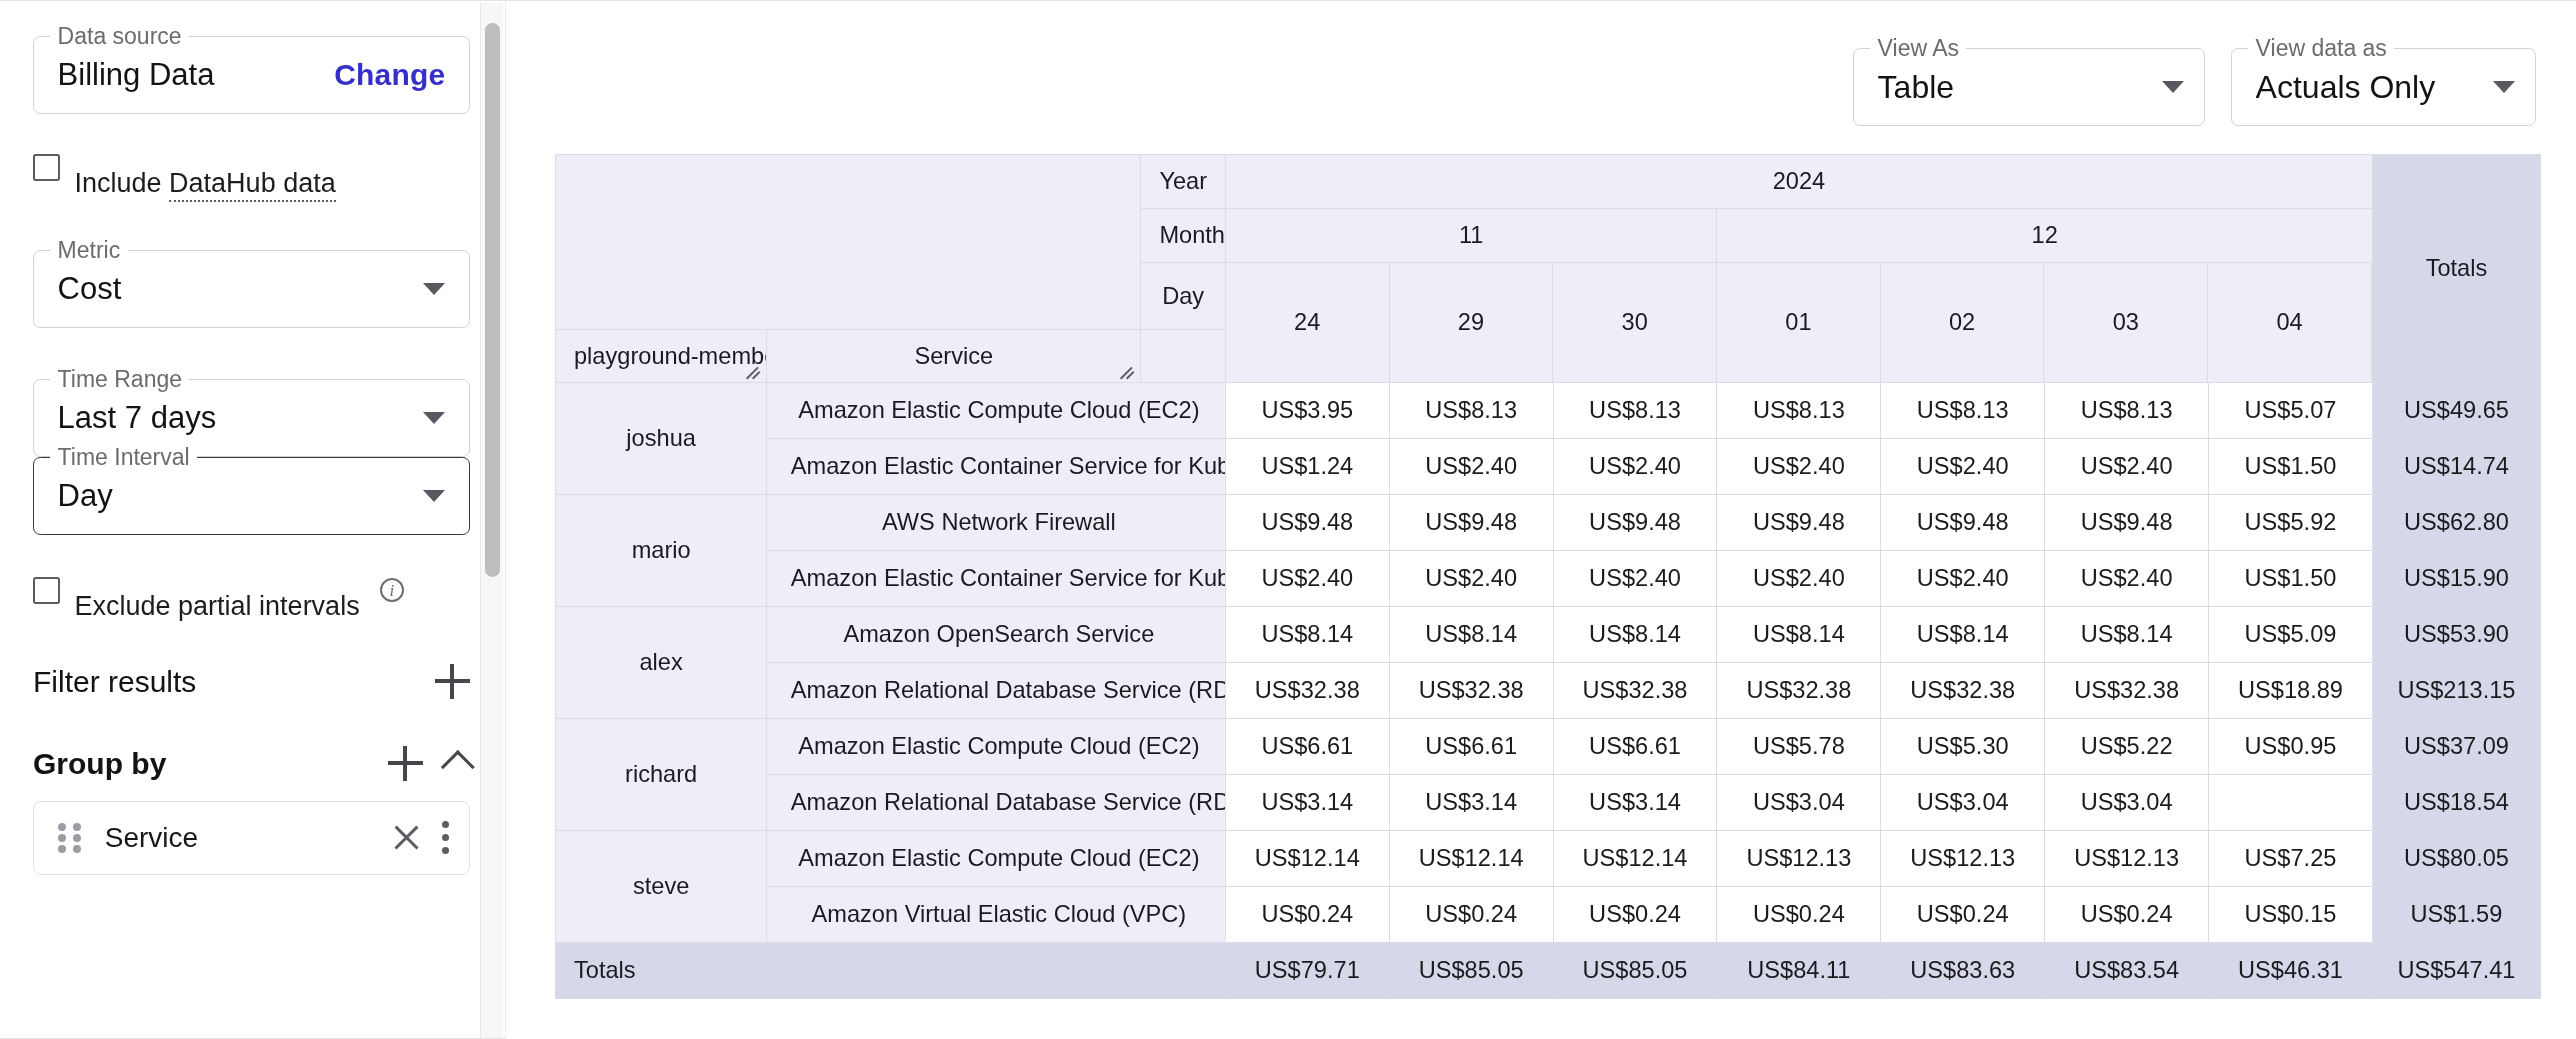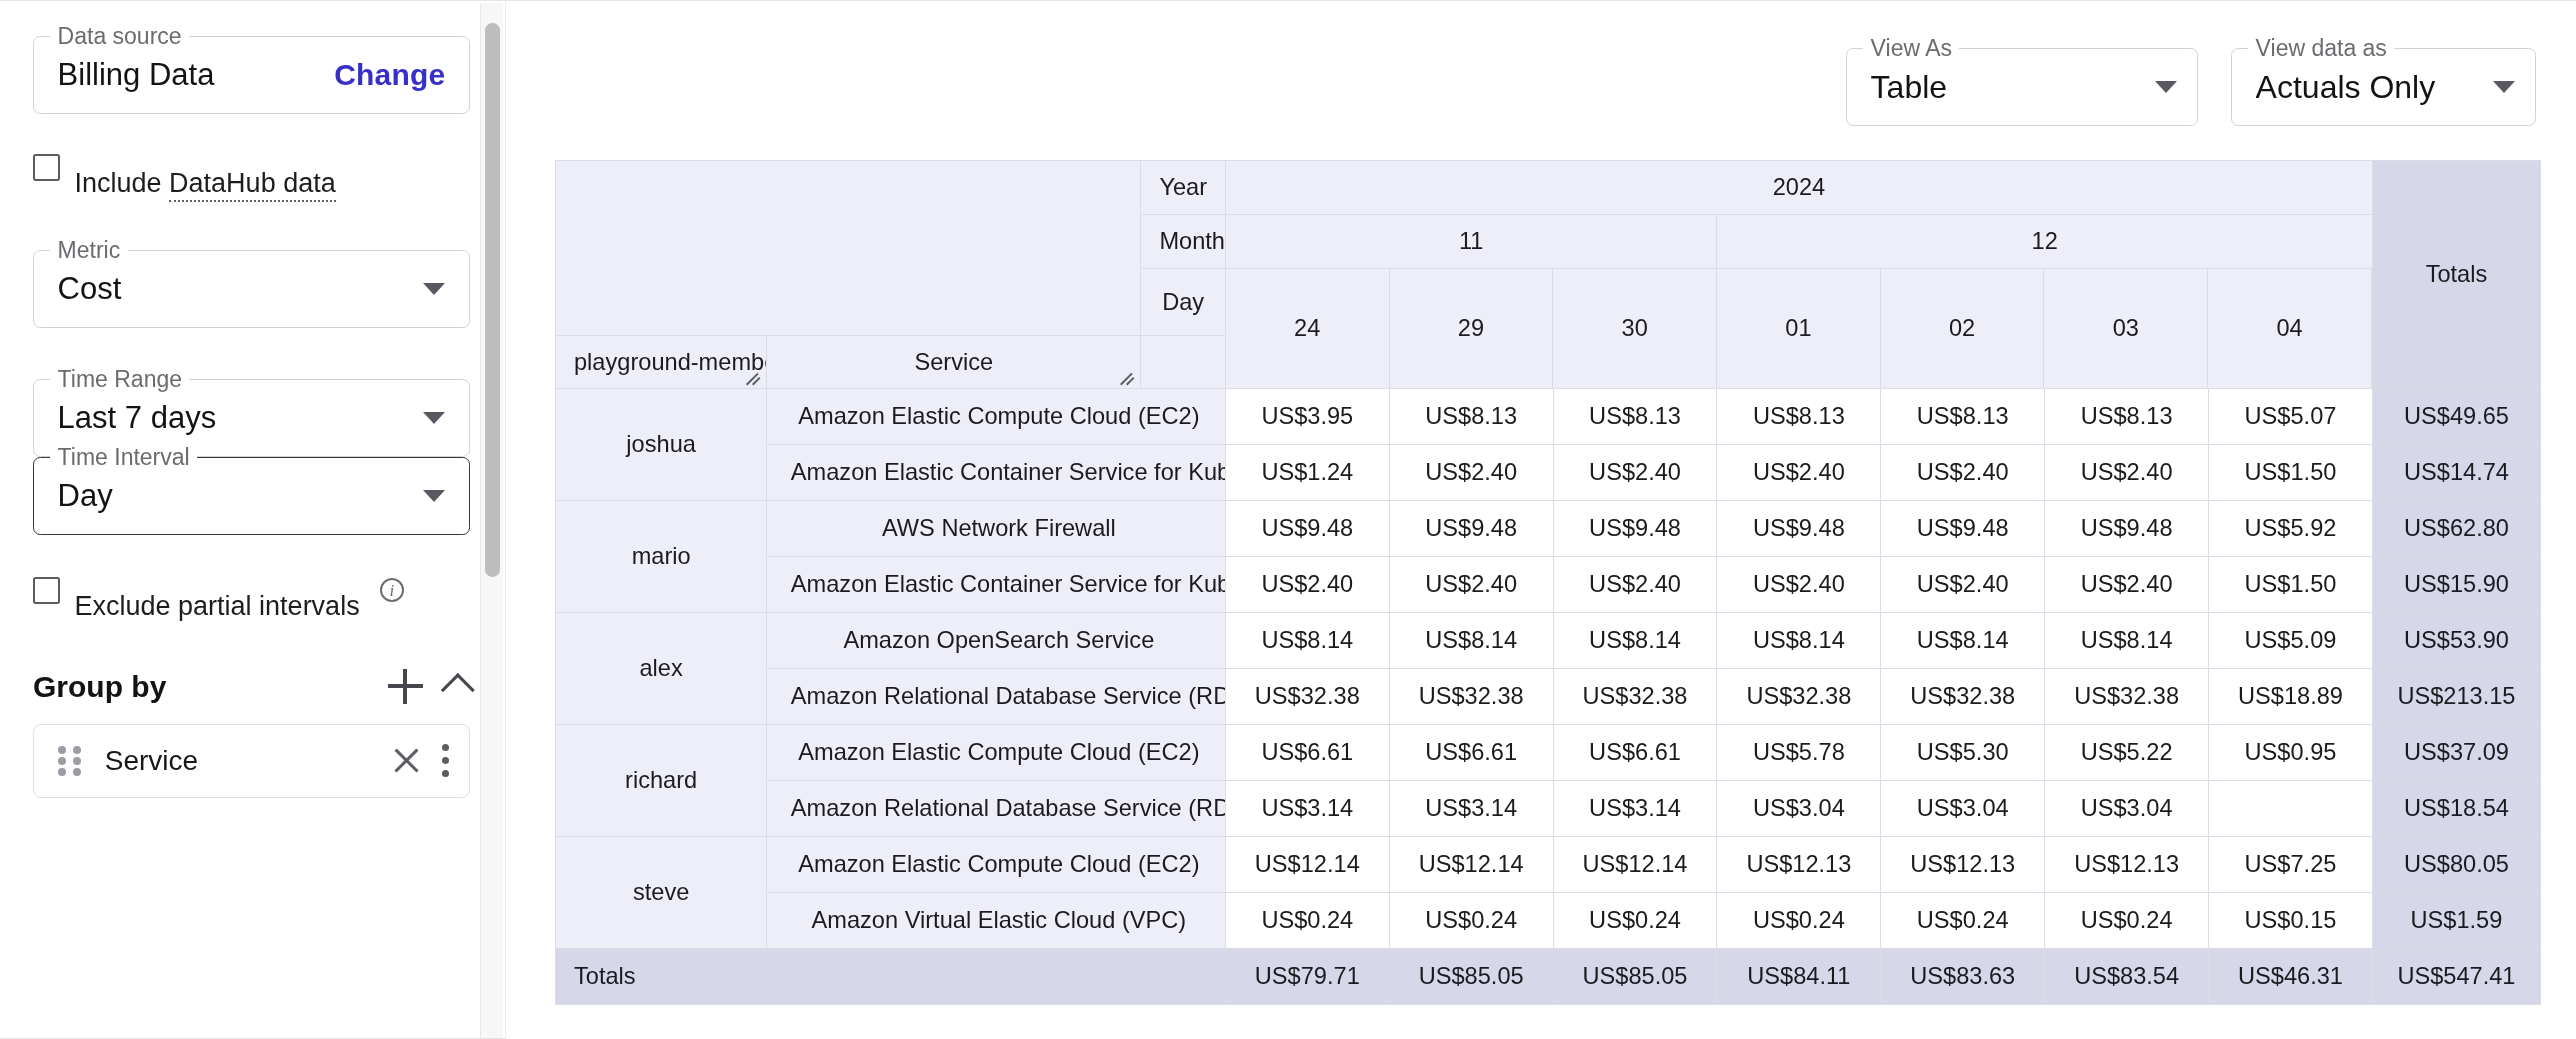--- a/index.html
+++ b/index.html
@@ -236,32 +236,32 @@
     background: #ffffff;
     border-top: 1.8px solid #e4e4e4;
     border-left: 1.8px solid #ececec;
     overflow: hidden;
   }
 
   .toolbar {
     position: absolute;
     top: 47px; right: 40px;
     display: flex;
-    gap: 33px;
+    gap: 26px;
   }
   .toolbar .field { height: 78px; padding: 0 20px 0 23.6px; }
   .tb-view-as   { width: 352px; }
   .tb-view-data { width: 305px; }
   .toolbar .field-value { font-size: 32px; }
 
   
   .tablewrap {
     position: absolute;
     left: 49px;
-    top: 159px;
+    top: 153px;
     width: 1986px;
   }
   table.pivot {
     border-collapse: collapse;
     table-layout: fixed;
     width: 1986px;
     font-size: 23.6px;
     color: #1b1b1f;
   }
   table.pivot td, table.pivot th {
@@ -346,20 +346,24 @@
         <span class="field-value">Day</span>
         <span class="caret"></span>
       </div>
 
       <div class="checkrow" style="margin-top:23.6px">
         <span class="checkbox"></span>
         <span class="checklabel">Exclude partial intervals</span>
         <span class="info-icon">i</span>
       </div>
 
+      <div class="section-head">
+        <span class="section-title" style="font-weight:400">Filter results</span>
+        <span class="plus-icon"></span>
+      </div>
 
       <div class="section-head" style="margin-top:47px">
         <span class="section-title">Group by</span>
         <span class="plus-icon"></span>
         <span class="chevron-up"></span>
       </div>
 
 
       <div class="gb-item">
         <span class="drag-dots">

